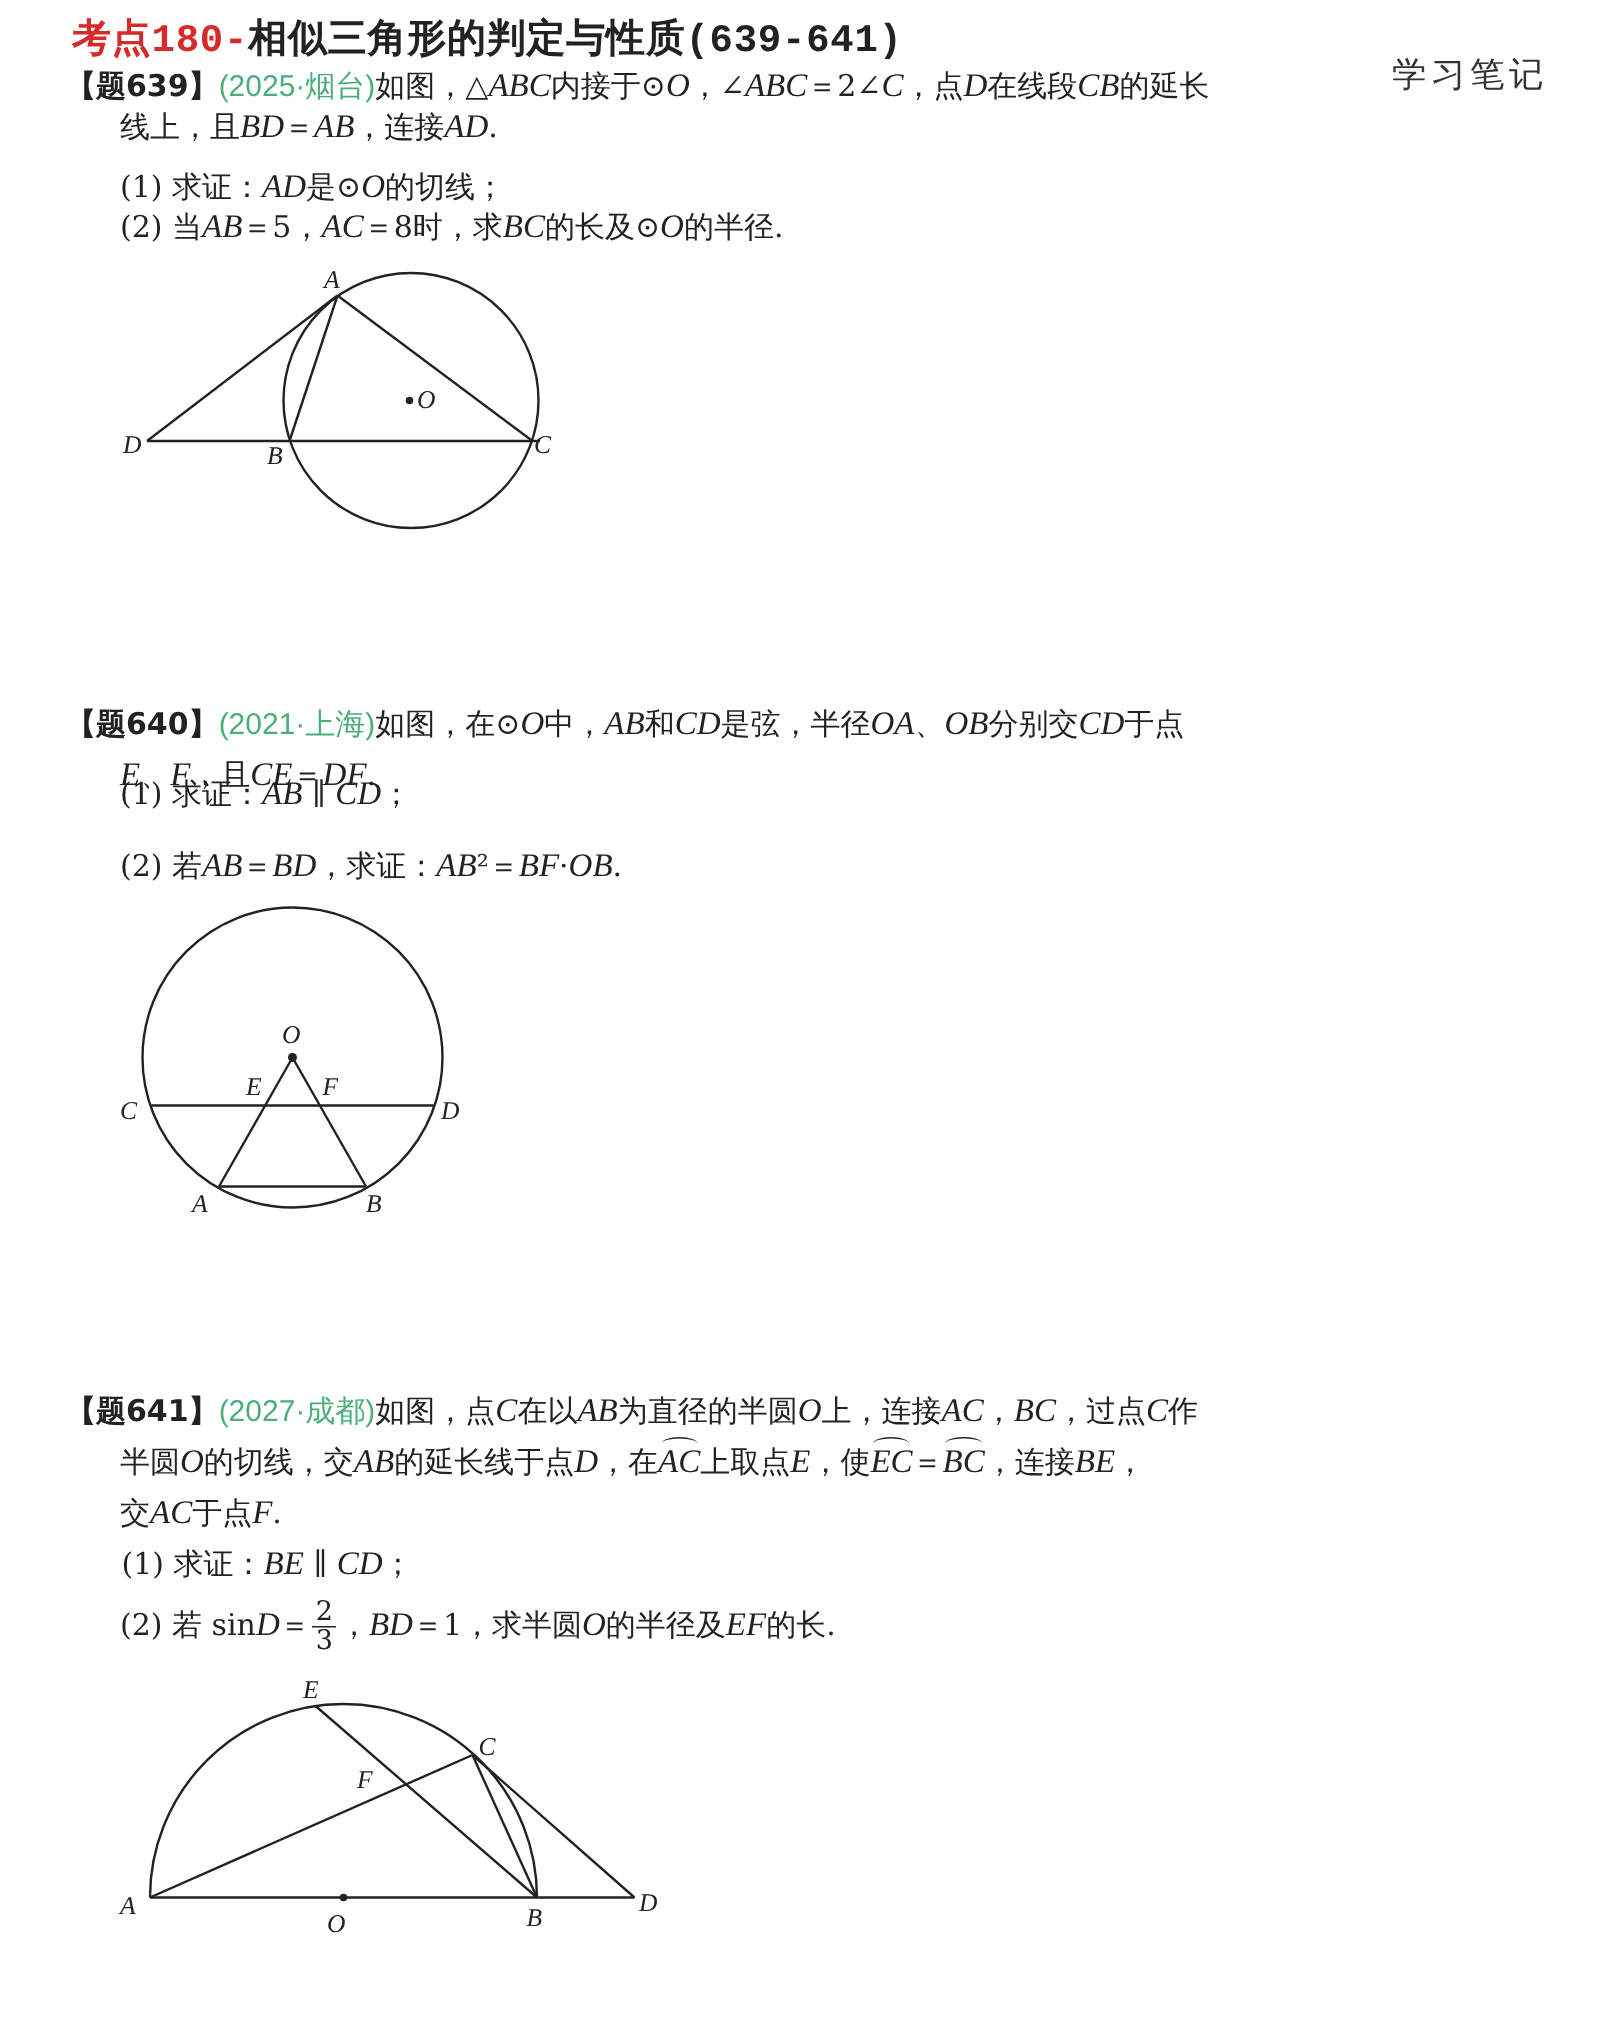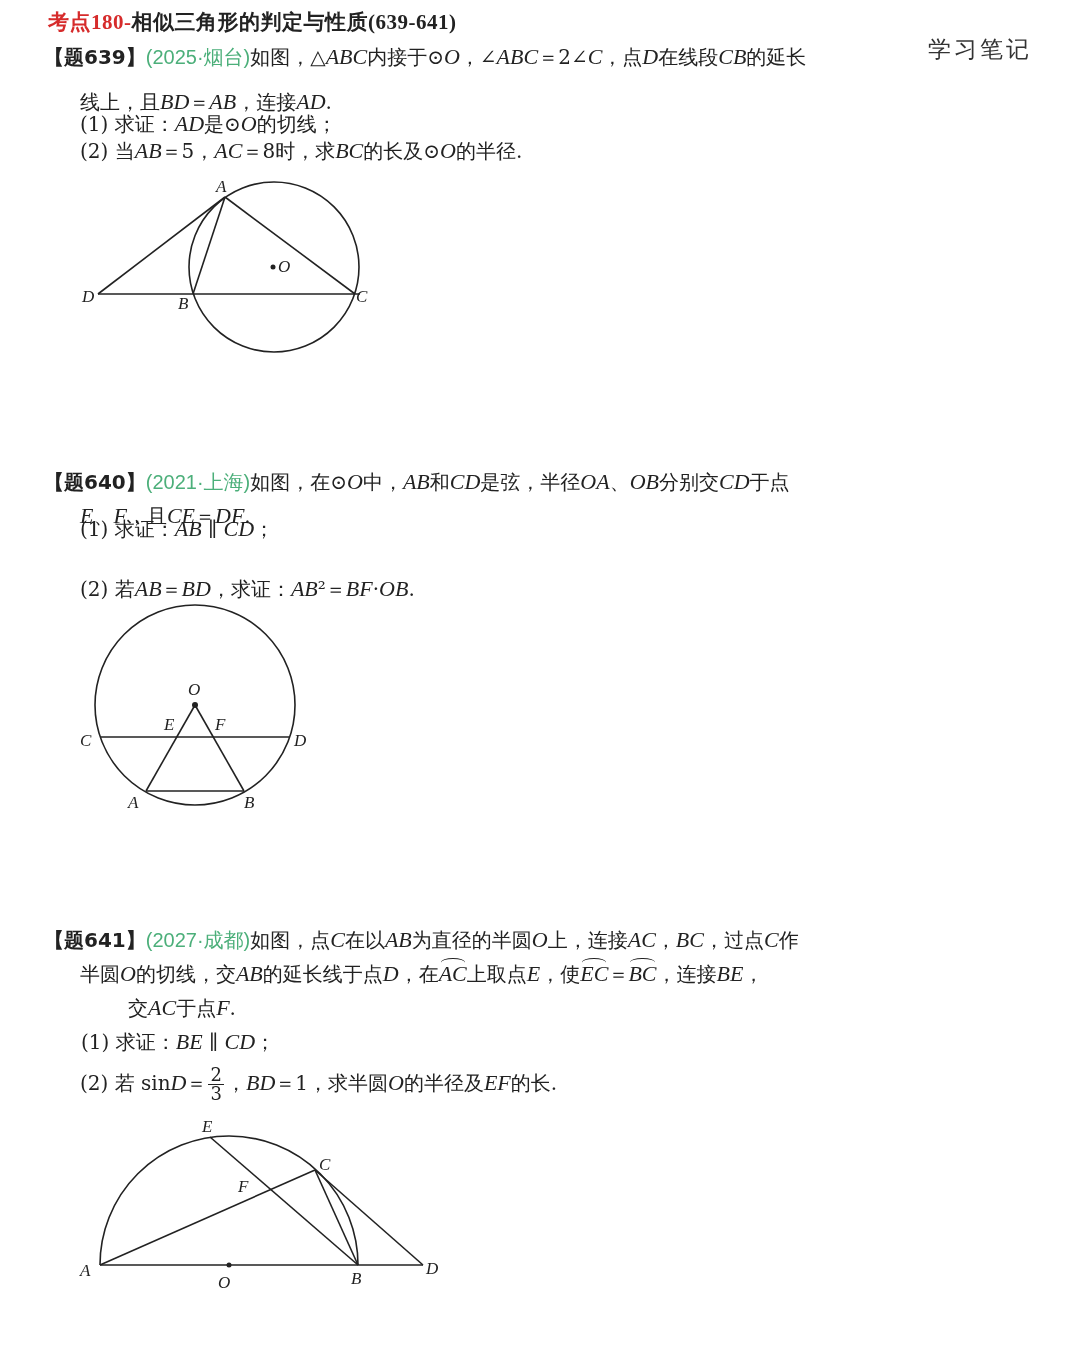--- a/index.html
+++ b/index.html
@@ -1,19 +1,19 @@
 <!DOCTYPE html>
 <html><head>
 <meta charset="utf-8">
 <style>
   html, body { margin:0; padding:0; background:#ffffff; }
   body { width:1080px; height:1348px; position:relative; overflow:hidden;
          font-family:"DejaVu Serif", "Liberation Serif", serif; color:#222; }
   .abs { position:absolute; }
-  .header-title { left:48px; top:8px; font-size:21px; font-family:Liberation Serif, serif; white-space:nowrap; letter-spacing:0.5px; }
+  .header-title { left:48px; top:8px; font-size:26px; font-family:Liberation Mono, monospace; white-space:nowrap; letter-spacing:0.5px; }
   .header-title .red { color:#d62b2b; font-weight:bold; }
   .header-title .dark { color:#222; font-weight:bold; }
   .notes { left:928px; top:34px; font-size:23px; color:#333; letter-spacing:3px; font-family:"DejaVu Sans", "Liberation Sans", sans-serif; }
   .line { position:absolute; font-size:20px; white-space:nowrap; line-height:28px;text-align:center; }
   .qnum { font-family:"DejaVu Sans","Liberation Sans",sans-serif; font-weight:bold; color:#222; }
   .src { color:#4caf7a; font-family:"Liberation Sans","DejaVu Sans",sans-serif; }
   i { font-family:"Liberation Serif","DejaVu Serif",serif; font-style:italic; font-size:22px; }
   .arc { position:relative; display:inline-block; }
   .arc::before { content:""; position:absolute; left:2px; right:2px; top:-2px; height:8px;
                  border-top:1.5px solid #222; border-radius:50% 50% 0 0; }
@@ -26,21 +26,21 @@
 
 <div class="abs header-title">
   <span class="red">考点180-</span><span class="dark">相似三角形的判定与性质(639-641)</span>
 </div>
 <div class="abs notes">学习笔记</div>
 
 <div>
   <div class="line" style="left:44px;top:43px;">
     <span class="qnum">【题639】</span><span class="src">(2025·烟台)</span>如图，△<i>ABC</i>内接于⊙<i>O</i>，∠<i>ABC</i>＝2∠<i>C</i>，点<i>D</i>在线段<i>CB</i>的延长
   </div>
-  <div class="line" style="left:80px;top:88px;">线上，且<i>BD</i>＝<i>AB</i>，连接<i>AD</i>.</div>
+  <div class="line" style="left:80px;top:70px;">线上，且<i>BD</i>＝<i>AB</i>，连接<i>AD</i>.</div>
   <div class="line" style="left:80px;top:110px;">(1) 求证：<i>AD</i>是⊙<i>O</i>的切线；</div>
   <div class="line" style="left:80px;top:137px;">(2) 当<i>AB</i>＝5，<i>AC</i>＝8时，求<i>BC</i>的长及⊙<i>O</i>的半径.</div>
 
   <svg class="abs" style="left:60px;top:170px;" width="320" height="190">
     <g stroke="#222" stroke-width="1.6" fill="none">
       <circle cx="214" cy="97" r="85"></circle>
       <line x1="38" y1="124" x2="300" y2="124"></line>
       <line x1="38" y1="124" x2="165" y2="27"></line>
       <line x1="165" y1="27" x2="133" y2="124"></line>
       <line x1="165" y1="27" x2="295" y2="124"></line>
@@ -53,21 +53,21 @@
     <text x="296" y="132">C</text>
   </svg>
 </div>
 
 <div>
   <div class="line" style="left:44px;top:468px;">
     <span class="qnum">【题640】</span><span class="src">(2021·上海)</span>如图，在⊙<i>O</i>中，<i>AB</i>和<i>CD</i>是弦，半径<i>OA</i>、<i>OB</i>分别交<i>CD</i>于点
   </div>
   <div class="line" style="left:80px;top:502px;"><i>E</i>、<i>F</i>，且<i>CE</i>＝<i>DF</i>.</div>
   <div class="line" style="left:80px;top:515px;">(1) 求证：<i>AB</i> ∥ <i>CD</i>；</div>
-  <div class="line" style="left:80px;top:575px;">(2) 若<i>AB</i>＝<i>BD</i>，求证：<i>AB</i>²＝<i>BF</i>·<i>OB</i>.</div>
+  <div class="line" style="left:80px;top:563px;">(2) 若<i>AB</i>＝<i>BD</i>，求证：<i>AB</i>²＝<i>BF</i>·<i>OB</i>.</div>
 
   <svg class="abs" style="left:70px;top:600px;" width="260" height="220">
     <g stroke="#222" stroke-width="1.6" fill="none">
       <circle cx="125" cy="105" r="100"></circle>
       <line x1="31" y1="137" x2="219" y2="137"></line>
       <line x1="76" y1="191" x2="174" y2="191"></line>
       <line x1="125" y1="105" x2="76" y2="191"></line>
       <line x1="125" y1="105" x2="174" y2="191"></line>
     </g>
     <circle cx="125" cy="105" r="3" fill="#222"></circle>
@@ -79,21 +79,21 @@
     <text x="58" y="208">A</text>
     <text x="174" y="208">B</text>
   </svg>
 </div>
 
 <div>
   <div class="line" style="left:44px;top:926px;">
     <span class="qnum">【题641】</span><span class="src">(2027·成都)</span>如图，点<i>C</i>在以<i>AB</i>为直径的半圆<i>O</i>上，连接<i>AC</i>，<i>BC</i>，过点<i>C</i>作
   </div>
   <div class="line" style="left:80px;top:960px;">半圆<i>O</i>的切线，交<i>AB</i>的延长线于点<i>D</i>，在<span class="arc"><i>AC</i></span>上取点<i>E</i>，使<span class="arc"><i>EC</i></span>＝<span class="arc"><i>BC</i></span>，连接<i>BE</i>，</div>
-  <div class="line" style="left:80px;top:994px;margin-left:48px;">交<i>AC</i>于点<i>F</i>.</div>
+  <div class="line" style="left:80px;top:994px;">交<i>AC</i>于点<i>F</i>.</div>
   <div class="line" style="left:81px;top:1028px;">(1) 求证：<i>BE</i> ∥ <i>CD</i>；</div>
   <div class="line" style="left:80px;top:1066px;">(2) 若 sin<i>D</i>＝<span class="frac">
         <span class="num">2</span>
         <span>3</span>
       </span>，<i>BD</i>＝1，求半圆<i>O</i>的半径及<i>EF</i>的长.</div>
 
   <svg class="abs" style="left:70px;top:1110px;" width="400" height="190">
     <g stroke="#222" stroke-width="1.6" fill="none">
       <path d="M 30 155 A 129 129 0 0 1 288 155"></path>
       <line x1="30" y1="155" x2="353" y2="155"></line>

